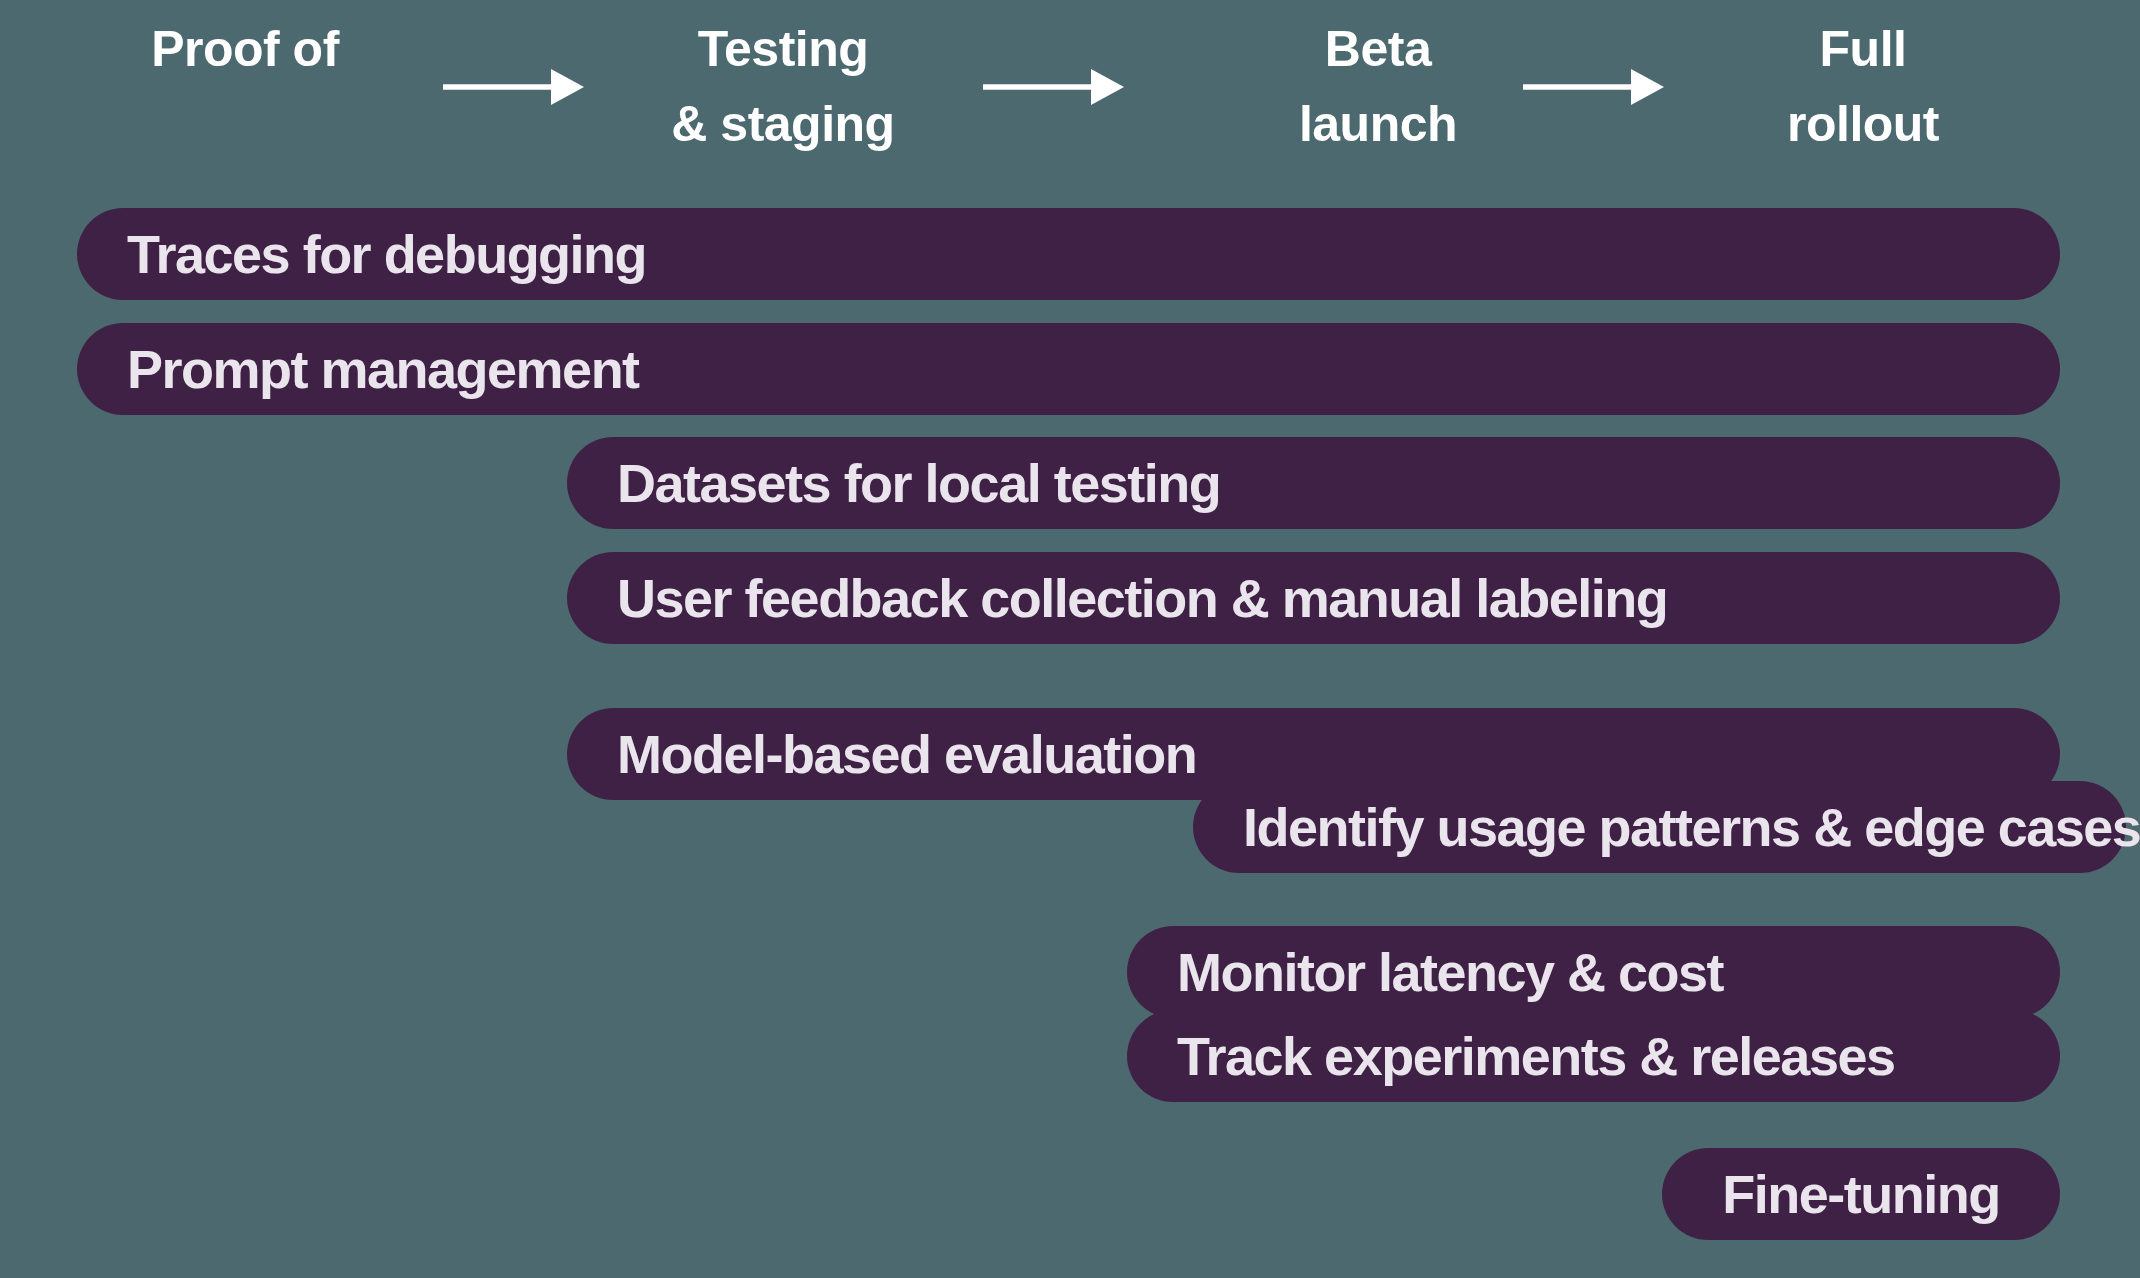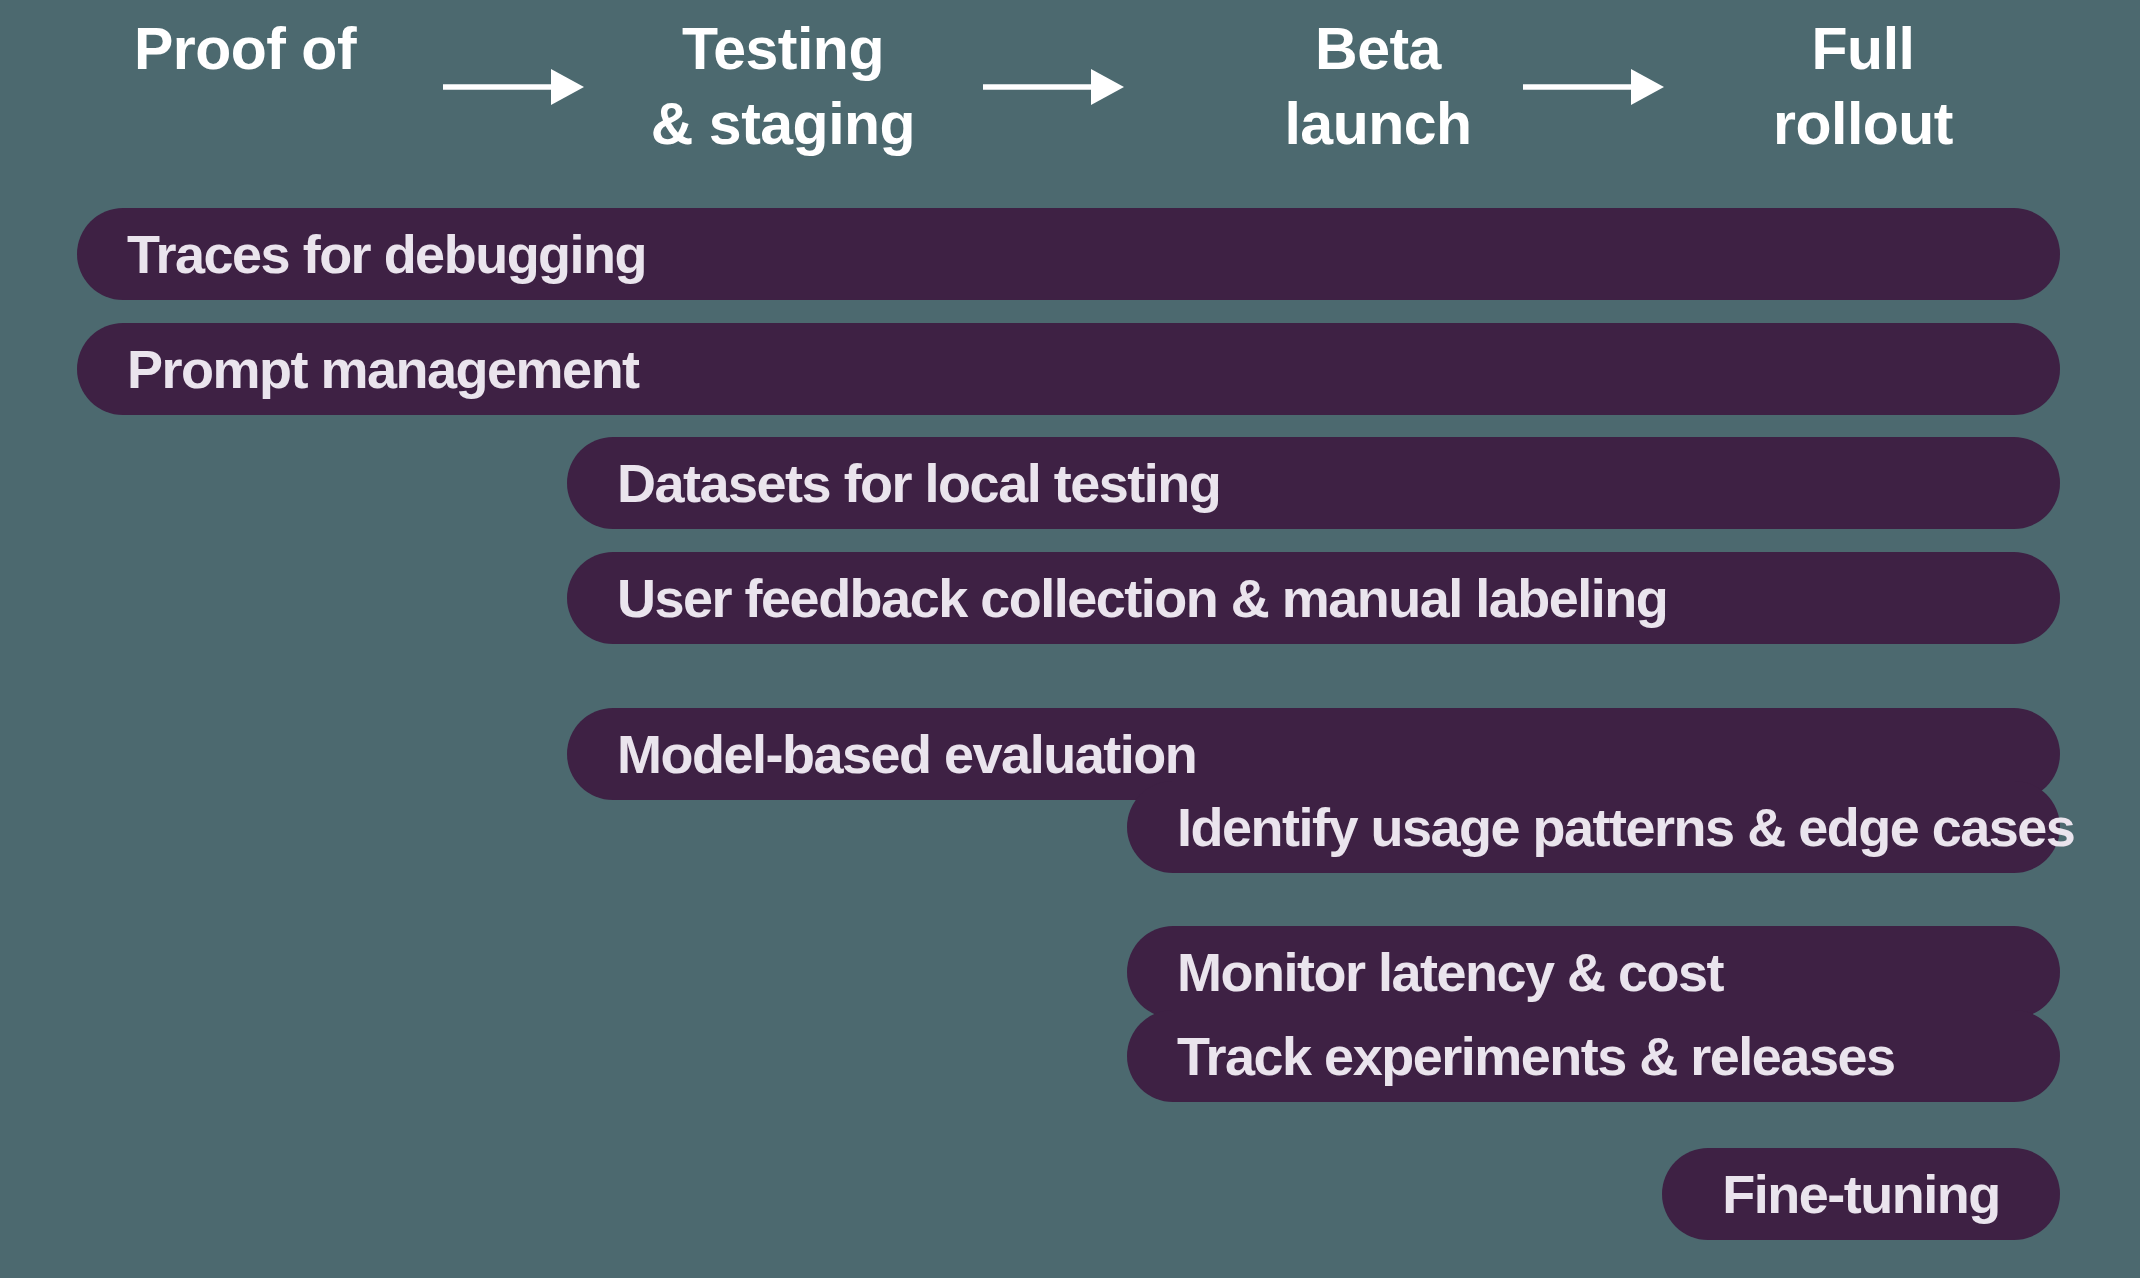--- a/index.html
+++ b/index.html
@@ -14,21 +14,21 @@
     overflow: hidden;
     background: var(--bg, #4C696F);
   }
   .stage-label {
     position: absolute;
     top: 12px;
     width: 440px;
     text-align: center;
     color: var(--header-text, #FFFFFF);
     font-weight: bold;
-    font-size: 59px;
+    font-size: 50px;
     line-height: 75px;
     letter-spacing: -0.5px;
     white-space: nowrap;
   }
   .stage-arrow {
     position: absolute;
     top: 65px;
   }
   .bar {
     position: absolute;
@@ -97,21 +97,21 @@
       </div>
       <div class="bar" style="left: 567px; width: 1493px; top: 437px; height: 92px;">
         <span class="bar-label">Datasets for local testing</span>
       </div>
       <div class="bar" style="left: 567px; width: 1493px; top: 552px; height: 92px;">
         <span class="bar-label">User feedback collection &amp; manual labeling</span>
       </div>
       <div class="bar" style="left: 567px; width: 1493px; top: 666px; height: 92px; margin-top: 42px;">
         <span class="bar-label">Model-based evaluation</span>
       </div>
-      <div class="bar" style="left: 1127px; width: 933px; top: 781px; height: 92px; text-align: center;">
+      <div class="bar" style="left: 1193px; width: 933px; top: 781px; height: 92px; text-align: center;">
         <span class="bar-label">Identify usage patterns &amp; edge cases</span>
       </div>
       <div class="bar" style="left: 1127px; width: 933px; top: 926px; height: 92px;">
         <span class="bar-label">Monitor latency &amp; cost</span>
       </div>
       <div class="bar" style="left: 1127px; width: 933px; top: 1010px; height: 92px;">
         <span class="bar-label">Track experiments &amp; releases</span>
       </div>
       <div class="bar center" style="left: 1662px; width: 398px; top: 1124px; height: 92px;">
         <span class="bar-label">Fine-tuning</span>

